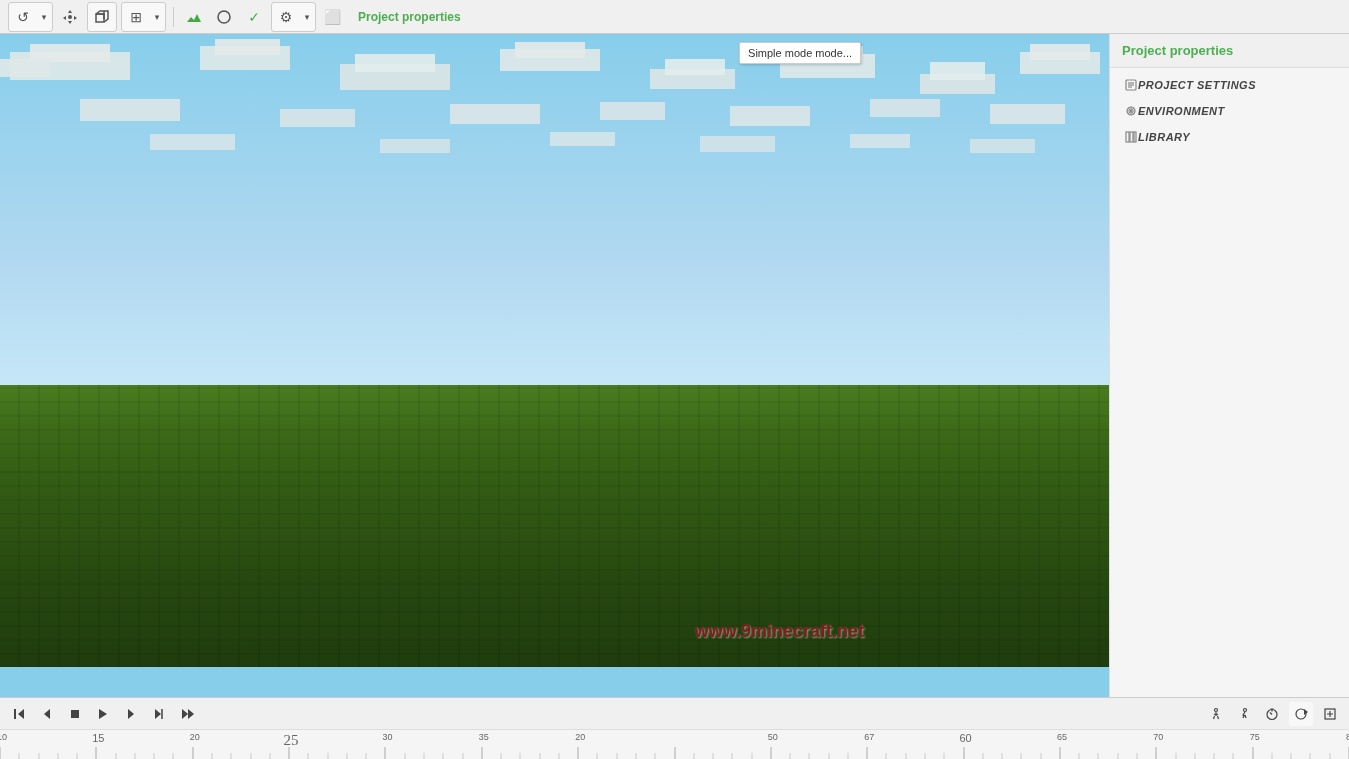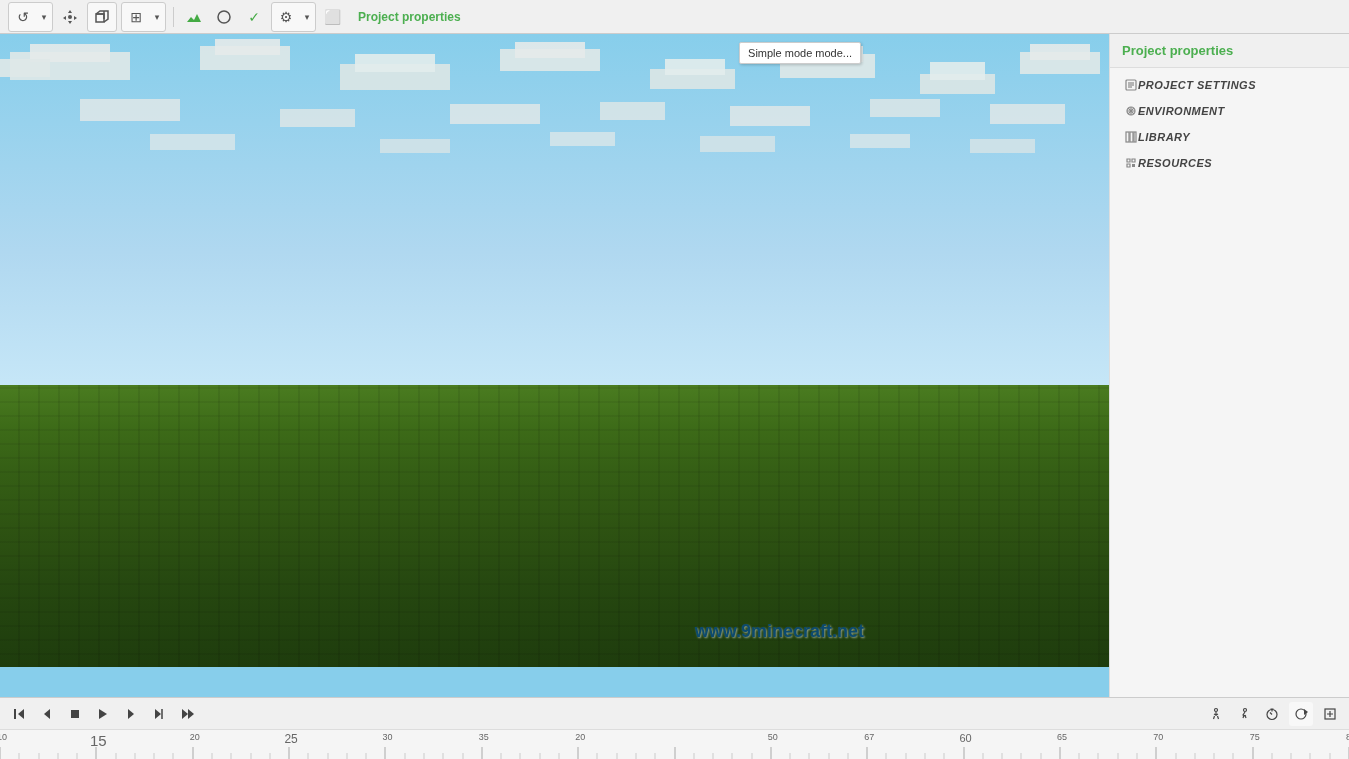--- a/index.html
+++ b/index.html
@@ -231,21 +231,21 @@
       color: #888;
       font-size: 11px;
       flex-shrink: 0;
     }
 
     
     .watermark {
       position: absolute;
       bottom: 55px;
       right: 245px;
-      color: #0c4a6e;
+      color: #7f1d1d;
       font-size: 18px;
       font-weight: bold;
       font-family: Arial, sans-serif;
       pointer-events: none;
       z-index: 10;
       text-shadow: 1px 1px 2px rgba(255,255,255,0.5);
     }
 
     
     .tooltip {
@@ -411,29 +411,20 @@
           <span class="menu-icon">
             <svg width="12" height="12" viewBox="0 0 12 12" fill="none" stroke="#888" stroke-width="1.2">
               <rect x="1" y="1" width="3" height="10"></rect>
               <rect x="5" y="1" width="3" height="10"></rect>
               <rect x="9" y="1" width="2" height="10"></rect>
             </svg>
           </span>
           <span>LIBRARY</span>
         </div>
 
-        <div class="panel-menu-item">
-          <span class="menu-icon">
-            <svg width="12" height="12" viewBox="0 0 12 12" fill="none" stroke="#888" stroke-width="1.2">
-              <path d="M2 2h3v3H2zM7 2h3v3H7zM2 7h3v3H2z"></path>
-              <rect x="7" y="7" width="3" height="3" fill="#888" stroke="none"></rect>
-            </svg>
-          </span>
-          <span>RESOURCES</span>
-        </div>
       </div>
     </div>
   </div>
 
   <div class="playback-bar">
 
     <button class="play-btn" title="Go to start">
       <svg width="14" height="14" viewBox="0 0 14 14" fill="#444">
         <polygon points="12,2 6,7 12,12"></polygon>
         <rect x="2" y="2" width="2" height="10"></rect>
@@ -507,25 +498,25 @@
         <path d="M4 7h6M7 4v6"></path>
       </svg>
     </button>
   </div>
 
   <div class="timeline-ruler" style="position:relative;height:30px;background:#f5f5f5;border-top:1px solid #ddd;flex-shrink:0;">
 
     <div id="timeline-ticks" style="position:absolute;top:0;left:0;right:0;bottom:0;">
         <span style="position: absolute; top: 2px; left: calc(0% + 2px); font-size: 9px; color: rgb(102, 102, 102); transform: translateX(-50%);">10</span>
         <span style="position: absolute; bottom: 0px; left: 0%; width: 1px; height: 12px; background: rgb(170, 170, 170); transform: translateX(-50%);"></span>
-        <span style="position: absolute; top: 2px; left: calc(7.14286% + 2px); font-size: 15px; color: rgb(102, 102, 102); transform: translateX(-50%);">15</span>
+        <span style="position: absolute; top: 2px; left: calc(7.14286% + 2px); font-size: 11px; color: rgb(102, 102, 102); transform: translateX(-50%);">15</span>
         <span style="position: absolute; bottom: 0px; left: 7.14286%; width: 1px; height: 12px; background: rgb(170, 170, 170); transform: translateX(-50%);"></span>
         <span style="position: absolute; top: 2px; left: calc(14.2857% + 2px); font-size: 9px; color: rgb(102, 102, 102); transform: translateX(-50%);">20</span>
         <span style="position: absolute; bottom: 0px; left: 14.2857%; width: 1px; height: 12px; background: rgb(170, 170, 170); transform: translateX(-50%);"></span>
-        <span style="position: absolute; top: 2px; left: calc(21.4286% + 2px); font-size: 12px; color: rgb(102, 102, 102); transform: translateX(-50%);">25</span>
+        <span style="position: absolute; top: 2px; left: calc(21.4286% + 2px); font-size: 15px; color: rgb(102, 102, 102); transform: translateX(-50%); font-family: Liberation Serif, serif;">25</span>
         <span style="position: absolute; bottom: 0px; left: 21.4286%; width: 1px; height: 12px; background: rgb(170, 170, 170); transform: translateX(-50%);"></span>
         <span style="position: absolute; top: 2px; left: calc(28.5714% + 2px); font-size: 9px; color: rgb(102, 102, 102); transform: translateX(-50%);">30</span>
         <span style="position: absolute; bottom: 0px; left: 28.5714%; width: 1px; height: 12px; background: rgb(170, 170, 170); transform: translateX(-50%);"></span>
         <span style="position: absolute; top: 2px; left: calc(35.7143% + 2px); font-size: 9px; color: rgb(102, 102, 102); transform: translateX(-50%);">35</span>
         <span style="position: absolute; bottom: 0px; left: 35.7143%; width: 1px; height: 12px; background: rgb(170, 170, 170); transform: translateX(-50%);"></span>
         <span style="position: absolute; top: 2px; left: calc(42.8571% + 2px); font-size: 9px; color: rgb(102, 102, 102); transform: translateX(-50%);">20</span>
         <span style="position: absolute; bottom: 0px; left: 42.8571%; width: 1px; height: 12px; background: rgb(170, 170, 170); transform: translateX(-50%);"></span>
         <span style="position: absolute; top: 2px; left: calc(50% + 2px); font-size: 9px; color: rgb(102, 102, 102); transform: translateX(-50%); margin-top: 28px;">45</span>
         <span style="position: absolute; bottom: 0px; left: 50%; width: 1px; height: 12px; background: rgb(170, 170, 170); transform: translateX(-50%);"></span>
         <span style="position: absolute; top: 2px; left: calc(57.1429% + 2px); font-size: 9px; color: rgb(102, 102, 102); transform: translateX(-50%);">50</span>

